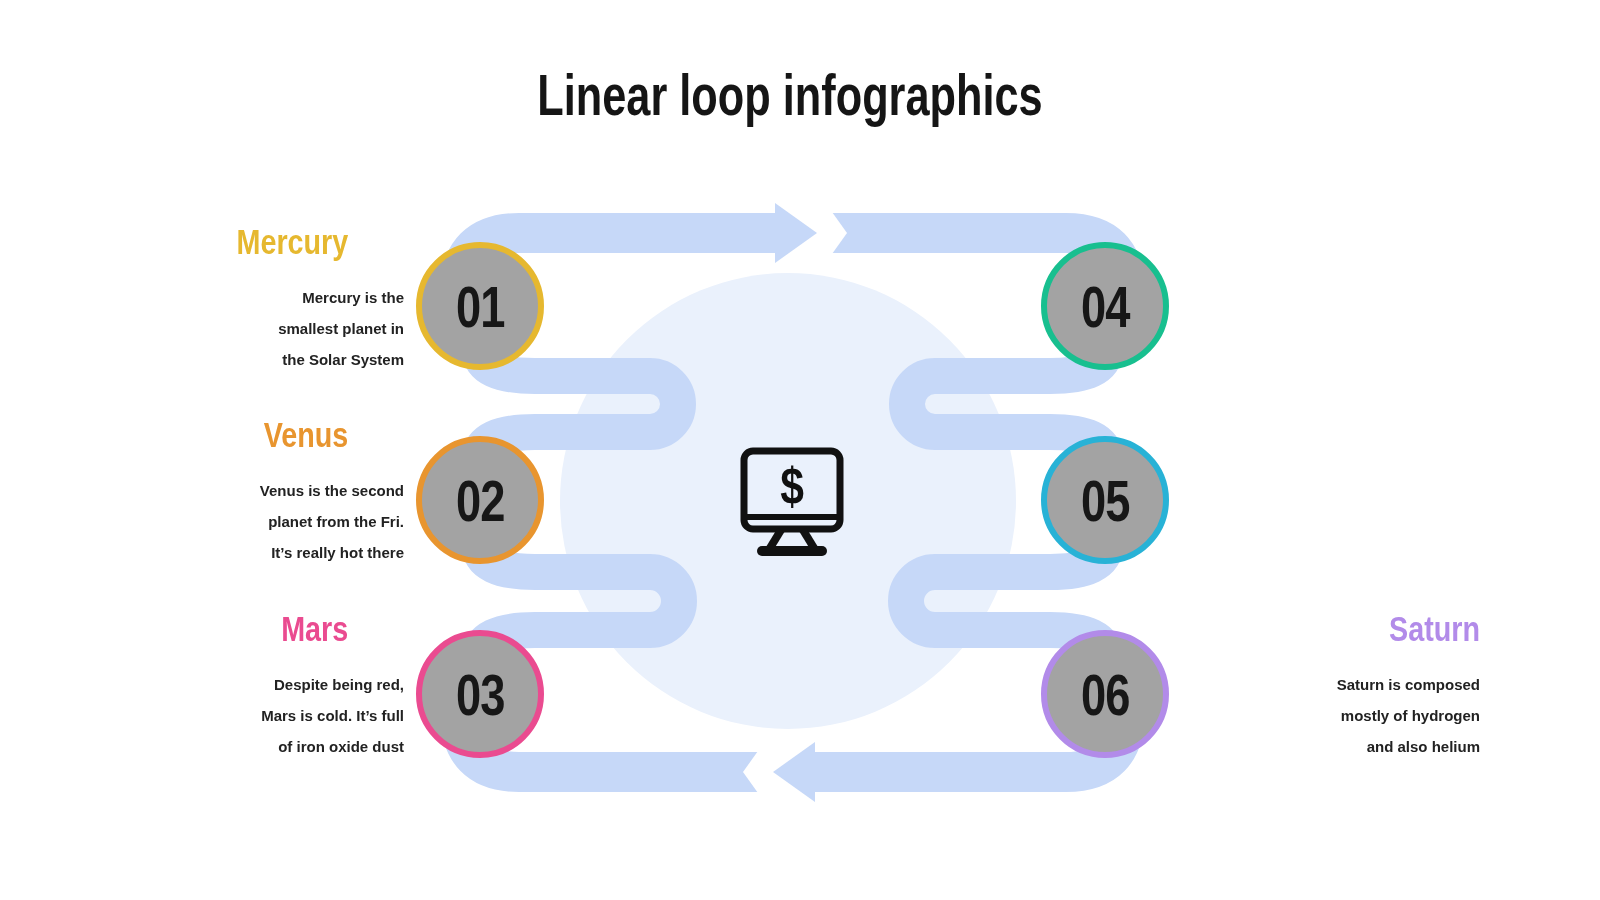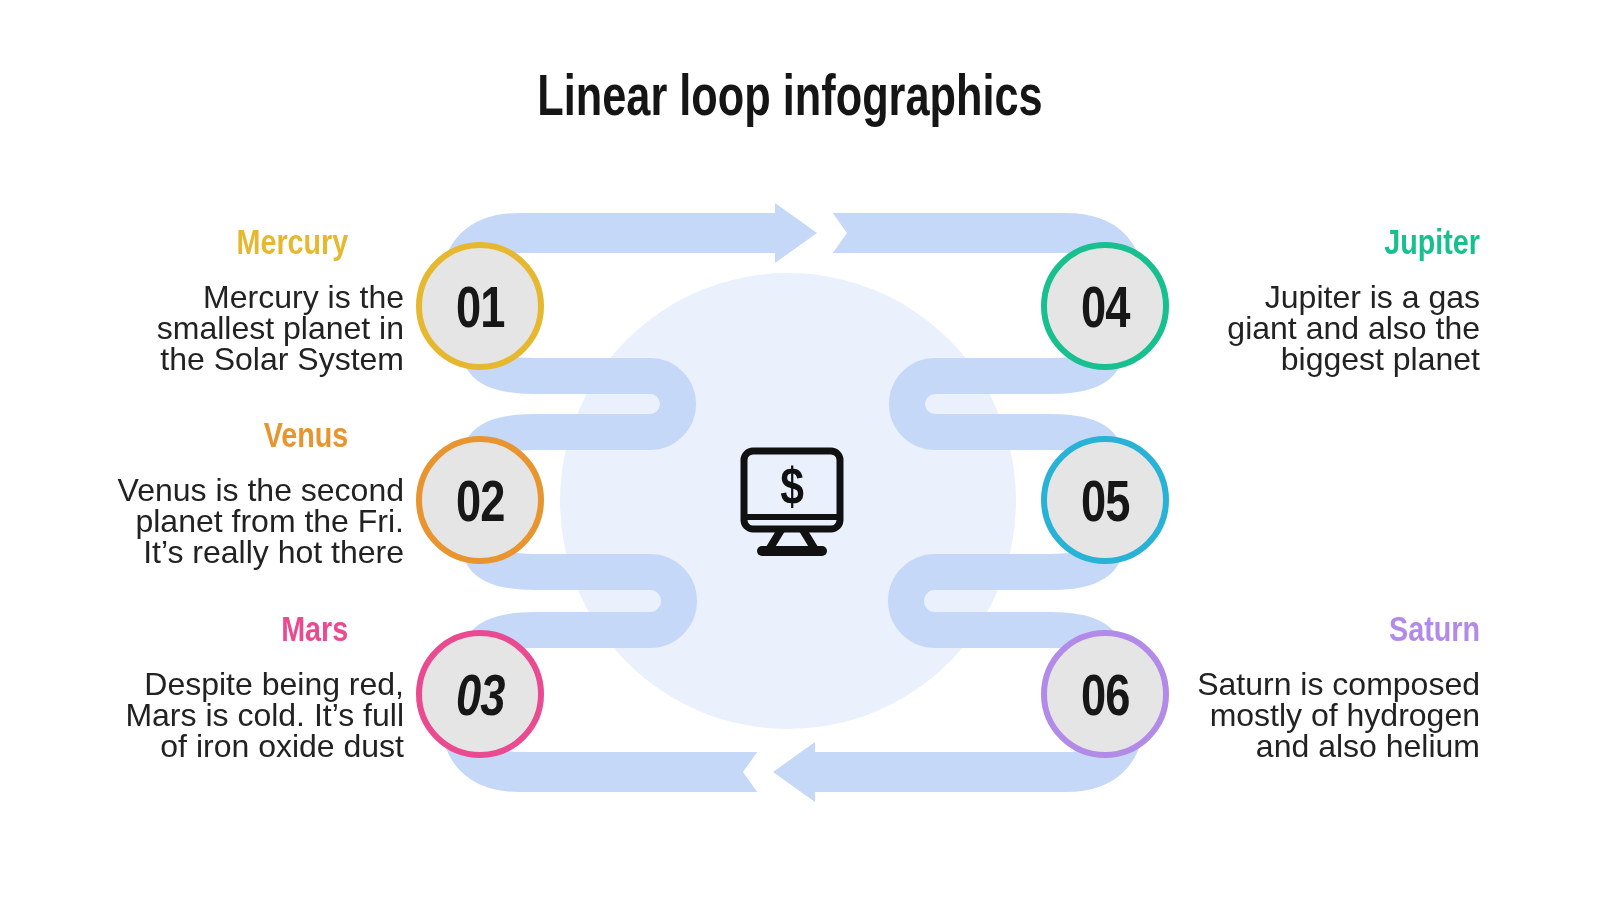--- a/index.html
+++ b/index.html
@@ -6,30 +6,30 @@
   body{width:1600px;height:900px;overflow:hidden;font-family:"Liberation Sans",sans-serif;}
   .stage{position:relative;width:1600px;height:900px;background:#fff;}
 
   .title{position:absolute;top:62px;left:0;width:1580px;margin:0;text-align:center;
          font-size:57px;font-weight:bold;color:#151515;transform:scaleX(.76);
          letter-spacing:0;z-index:3;}
 
   svg.loop{position:absolute;left:0;top:0;z-index:1;}
 
   .num-circle{position:absolute;width:128px;height:128px;border-radius:50%;
-              border:6px solid #000000;background:#e5e5e5;box-sizing:border-box;
+              border:6px solid #000000;background:#a3a3a3;box-sizing:border-box;
               display:flex;align-items:center;justify-content:center;z-index:2;}
   .num{font-size:58px;font-weight:bold;color:#171717;transform:scaleX(.78);
        letter-spacing:-1px;}
 
   .side-block{position:absolute;width:310px;z-index:3;}
   .side-block h2{margin:0 0 20px 0;font-size:35px;line-height:40px;font-weight:bold;
                  transform:scaleX(.82);}
-  .side-block p{margin:0;font-size:32px;line-height:31px;color:#222222;
-                white-space:pre-line;}
+  .side-block p{margin:0;font-size:15px;line-height:31px;color:#222222;
+                white-space:pre-line;font-weight:bold;}
   .side-left{left:94px;text-align:right;}
   .side-left h2{transform-origin:left center;}
   .side-right{right:120px;text-align:right;}
   .side-right h2{transform-origin:right center;}
 </style>
 </head>
 <body>
 
 <div class="stage">
 
@@ -66,21 +66,21 @@
       <text x="0" y="0" transform="translate(792 504) scale(0.82 1)" text-anchor="middle" font-size="52" font-weight="bold" style="fill: rgb(17, 17, 17);">$</text>
     </g>
   </svg>
 
   <div class="num-circle" style="left: 416px; top: 242px; border-color: rgb(230, 184, 47);">
     <span class="num">01</span>
   </div>
   <div class="num-circle" style="left: 416px; top: 436px; border-color: rgb(232, 149, 47);">
     <span class="num">02</span>
   </div>
-  <div class="num-circle" style="left: 416px; top: 630px; border-color: rgb(234, 75, 144); font-style: italic;">
+  <div class="num-circle" style="left: 416px; top: 630px; border-color: rgb(234, 75, 144);">
     <span class="num">03</span>
   </div>
   <div class="num-circle" style="left: 1041px; top: 242px; border-color: rgb(24, 191, 143);">
     <span class="num">04</span>
   </div>
   <div class="num-circle" style="left: 1041px; top: 436px; border-color: rgb(40, 178, 214);">
     <span class="num">05</span>
   </div>
   <div class="num-circle" style="left: 1041px; top: 630px; border-color: rgb(178, 139, 233);">
     <span class="num">06</span>
@@ -98,26 +98,20 @@
 planet from the Fri.
 It’s really hot there</p>
   </div>
   <div class="side-block side-left" style="top:609px">
     <h2 style="color: rgb(234, 75, 144);">Mars</h2>
     <p>Despite being red,
 Mars is cold. It’s full
 of iron oxide dust</p>
   </div>
 
-  <div class="side-block side-right" style="top:222px">
-    <h2 style="color: rgb(24, 191, 143);">Jupiter</h2>
-    <p>Jupiter is a gas
-giant and also the
-biggest planet</p>
-  </div>
   <div class="side-block side-right" style="top:609px">
     <h2 style="color: rgb(178, 139, 233);">Saturn</h2>
     <p>Saturn is composed
 mostly of hydrogen
 and also helium</p>
   </div>
 
 </div>
 
 </body></html>

